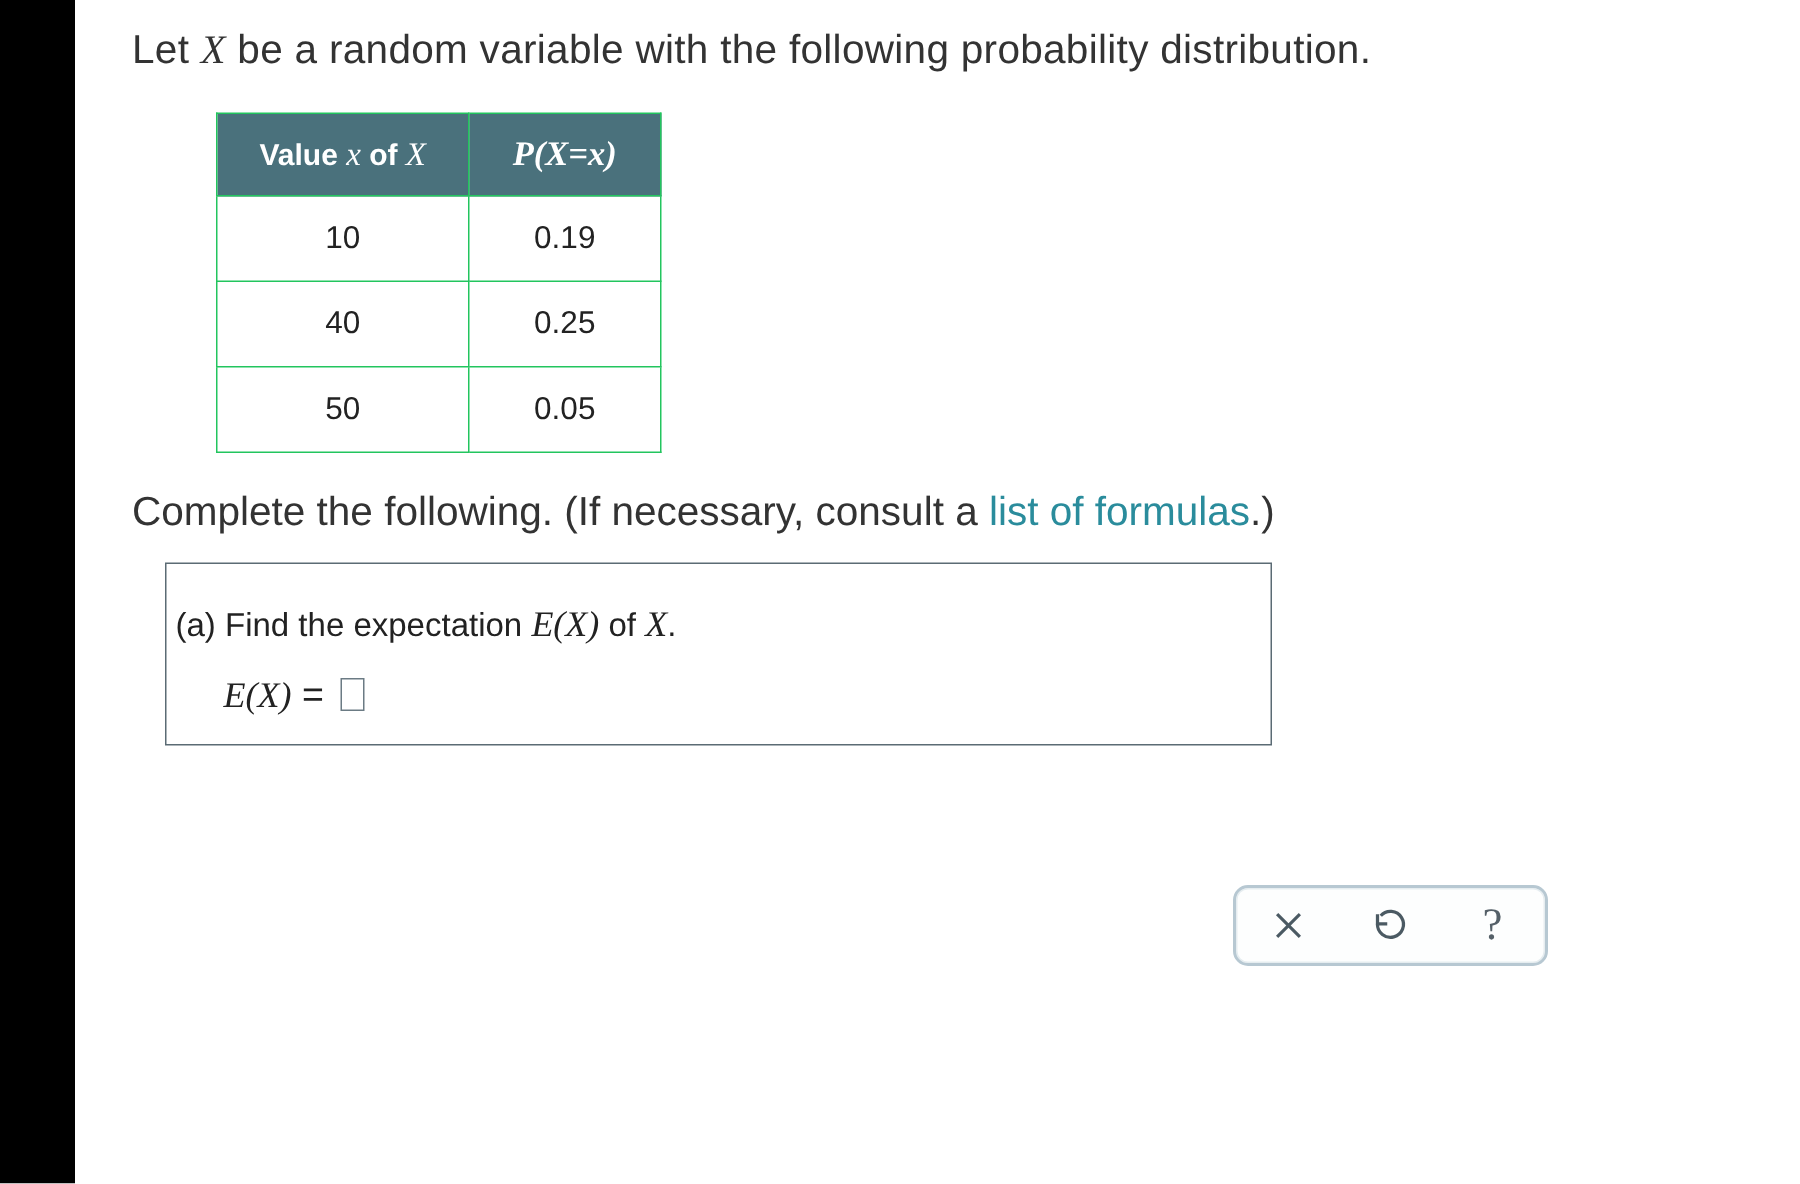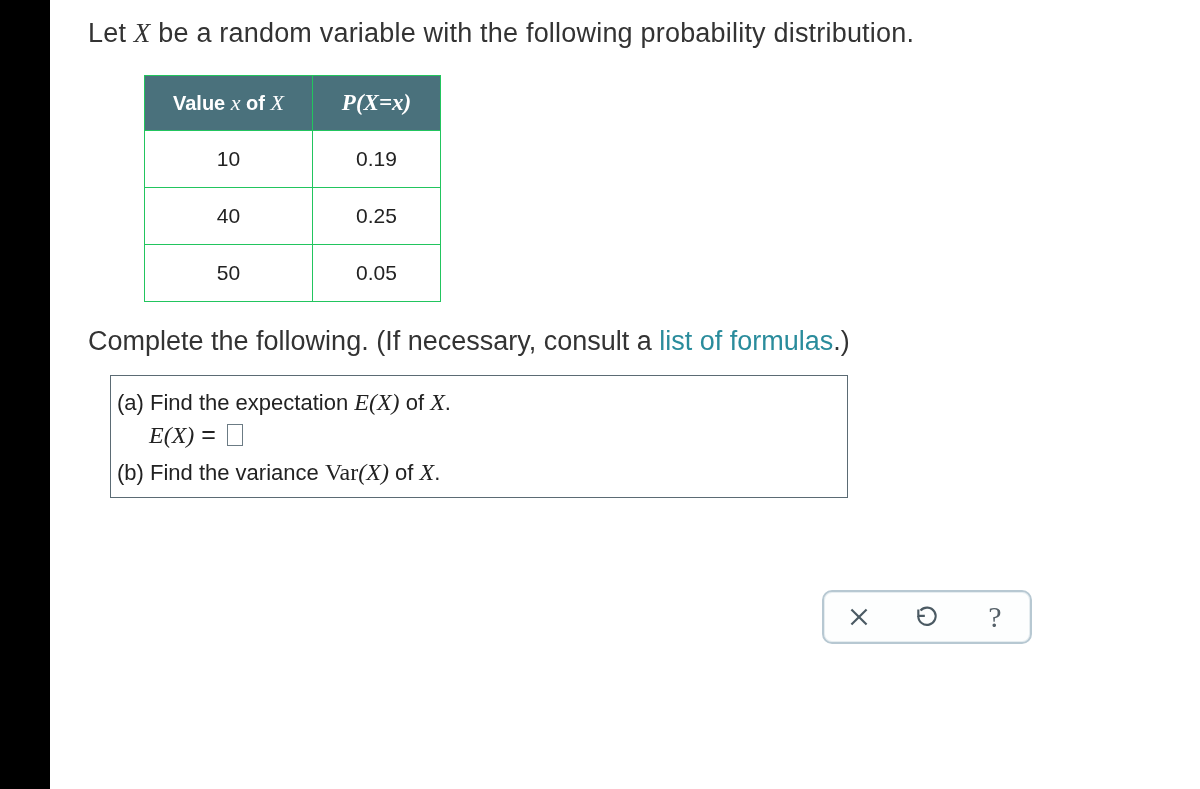--- a/index.html
+++ b/index.html
@@ -71,21 +71,21 @@
     cursor: pointer;
   }
   .answer-box {
     border: 1.5px solid #5b6b74;
     width: 738px;
     margin-left: 22px;
     padding: 10px 14px 8px 6px;
     font-size: 22px;
     color: #222;
   }
-  .answer-box .row { margin: 3px 0; }
+  .answer-box .row { margin: 18px 0; }
   .math {
     font-family: Georgia, 'Times New Roman', serif;
     font-style: italic;
     font-size: 24px;
   }
   .upright { font-style: normal; }
   .eq-line { margin-left: 32px; margin-top:4px; margin-bottom:10px; font-size:25px;}
   .input-slot {
     display: inline-block;
     width: 16px;
@@ -162,23 +162,20 @@
       <span>Complete the following. (If necessary, consult a </span><span class="link">list of formulas</span><span>.)</span>
     </div>
 
     <div class="answer-box">
       <div class="row">
         <span>(a) Find the expectation </span><span class="math">E(X)</span><span> of </span><span class="math">X</span><span>.</span>
       </div>
       <div class="eq-line">
         <span class="math">E(X)</span><span class="upright"> = </span><span class="input-slot"></span>
       </div>
-      <div class="row">
-        <span>(b) Find the variance </span><span class="math"><span class="upright">Var</span>(<span>X</span>)</span><span> of </span><span class="math">X</span><span>.</span>
-      </div>
     </div>
 
     <div class="toolbar">
       <div class="tool-btn">
         <svg viewBox="0 0 24 24">
             <line x1="5" y1="5" x2="19" y2="19"></line>
             <line x1="19" y1="5" x2="5" y2="19"></line>
           </svg>
       </div>
       <div class="tool-btn">

